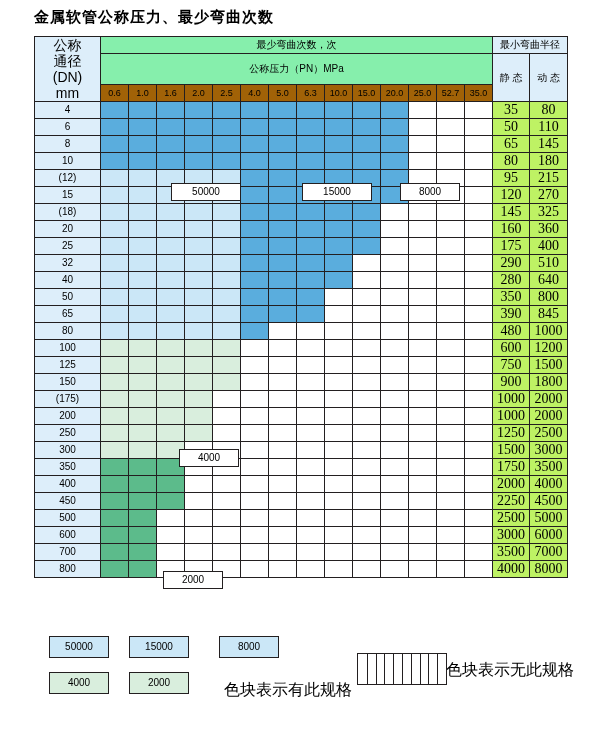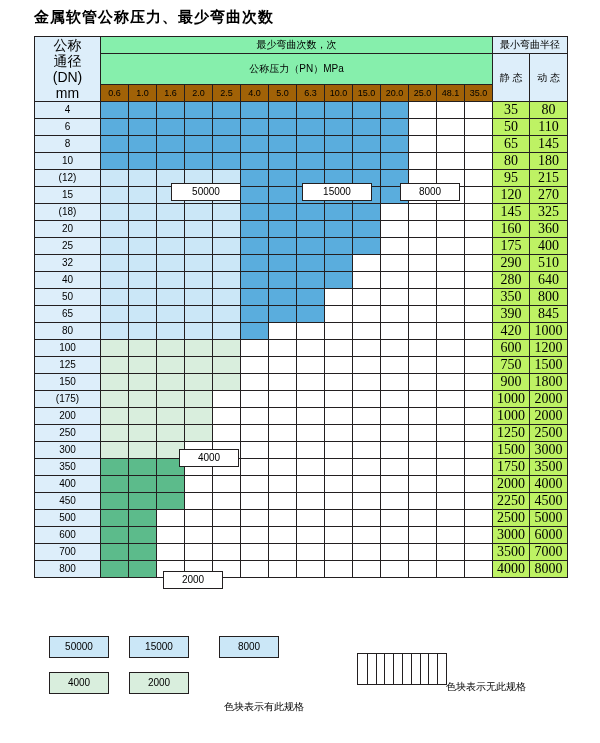--- a/index.html
+++ b/index.html
@@ -65,21 +65,21 @@
     position:absolute;left:34px;top:636px;width:540px;
     font-size:10px;
   }
   .lgbox{
     position:absolute;
     width:58px;height:20px;
     border:1px solid #231f20;
     font-size:10px;
     text-align:center;line-height:20px;
   }
-  .lgtext{position:absolute;font-size:10px;margin-top:20px;}
+  .lgtext{position:absolute;font-size:16px;}
   #swatchgrid{
     position:absolute;left:357px;top:653px;
     width:88px;height:30px;
     border:1px solid #231f20;
     background:#fff;
   }
   #swatchgrid div{
     position:absolute;top:0;bottom:0;width:1px;background:#231f20;
   }
 </style>
@@ -118,21 +118,21 @@
           <td class="pncol">1.6</td>
           <td class="pncol">2.0</td>
           <td class="pncol">2.5</td>
           <td class="pncol">4.0</td>
           <td class="pncol">5.0</td>
           <td class="pncol">6.3</td>
           <td class="pncol">10.0</td>
           <td class="pncol">15.0</td>
           <td class="pncol">20.0</td>
           <td class="pncol">25.0</td>
-          <td class="pncol">48.1</td>
+          <td class="pncol">52.7</td>
           <td class="pncol">35.0</td>
         </tr>
     </thead>
     <tbody id="tbody">
         <tr>
           <td class="dncell">4</td>
           <td class="c-blue"></td>
           <td class="c-blue"></td>
           <td class="c-blue"></td>
           <td class="c-blue"></td>
@@ -386,21 +386,21 @@
           <td class="c-lblue"></td>
           <td class="c-blue"></td>
           <td class="c-white"></td>
           <td class="c-white"></td>
           <td class="c-white"></td>
           <td class="c-white"></td>
           <td class="c-white"></td>
           <td class="c-white"></td>
           <td class="c-white"></td>
           <td class="c-white"></td>
-          <td class="valcell">420</td>
+          <td class="valcell">480</td>
           <td class="valcell">1000</td>
         </tr>
         <tr>
           <td class="dncell">100</td>
           <td class="c-lgreen"></td>
           <td class="c-lgreen"></td>
           <td class="c-lgreen"></td>
           <td class="c-lgreen"></td>
           <td class="c-lgreen"></td>
           <td class="c-white"></td>

